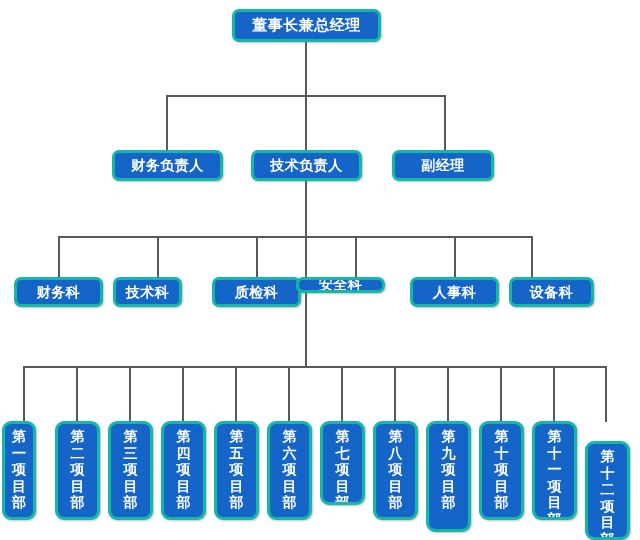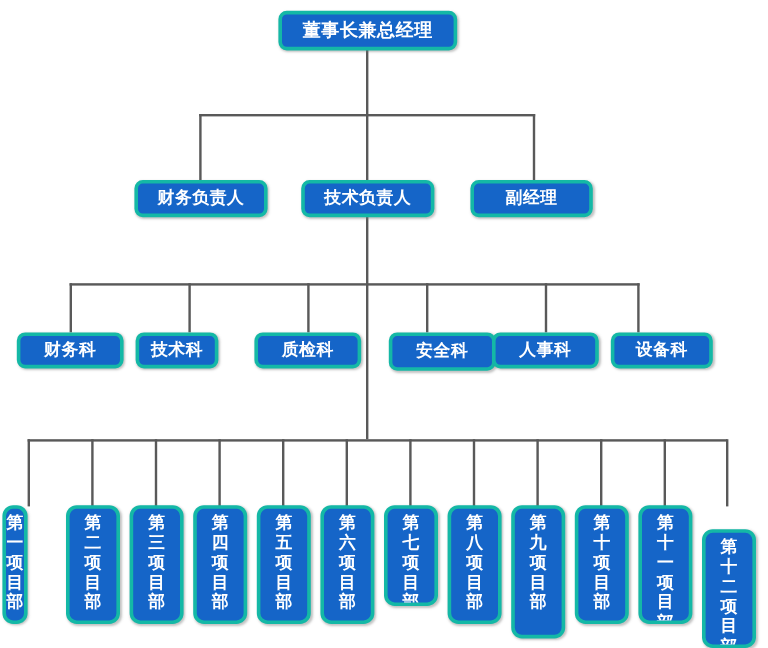--- a/index.html
+++ b/index.html
@@ -103,25 +103,25 @@
 
   <div class="node root" style="left:232px; top:9px; width:149px; height:33px;">董事长兼总经理</div>
 
   <div class="node lvl2" style="left:112px; top:150px; width:111px; height:31px;">财务负责人</div>
   <div class="node lvl2" style="left:251px; top:150px; width:111px; height:31px;">技术负责人</div>
   <div class="node lvl2" style="left:392px; top:150px; width:102px; height:31px;">副经理</div>
 
   <div class="node lvl3" style="left:14px; top:277px; width:89px; height:30px;">财务科</div>
   <div class="node lvl3" style="left:113px; top:277px; width:69px; height:30px;">技术科</div>
   <div class="node lvl3" style="left:212px; top:277px; width:89px; height:30px;">质检科</div>
-  <div class="node lvl3" style="left:324px; top:277px; width:89px; height:32px;">安全科</div>
+  <div class="node lvl3" style="left:296px; top:277px; width:89px; height:16px;font-family:Liberation Mono, monospace;">安全科</div>
   <div class="node lvl3" style="left:410px; top:277px; width:89px; height:30px;">人事科</div>
   <div class="node lvl3" style="left:509px; top:277px; width:85px; height:30px;">设备科</div>
 
-  <div class="node proj" style="left:2px; top:421px; width:21px; height:99px;">
+  <div class="node proj" style="left:2px; top:421px; width:34px; height:99px;">
     <span class="vtext">第一项目部</span>
   </div>
   <div class="node proj" style="left:55px; top:421px; width:45px; height:99px;">
     <span class="vtext">第二项目部</span>
   </div>
   <div class="node proj" style="left:108px; top:421px; width:45px; height:99px;">
     <span class="vtext">第三项目部</span>
   </div>
   <div class="node proj" style="left:161px; top:421px; width:45px; height:99px;">
     <span class="vtext">第四项目部</span>

